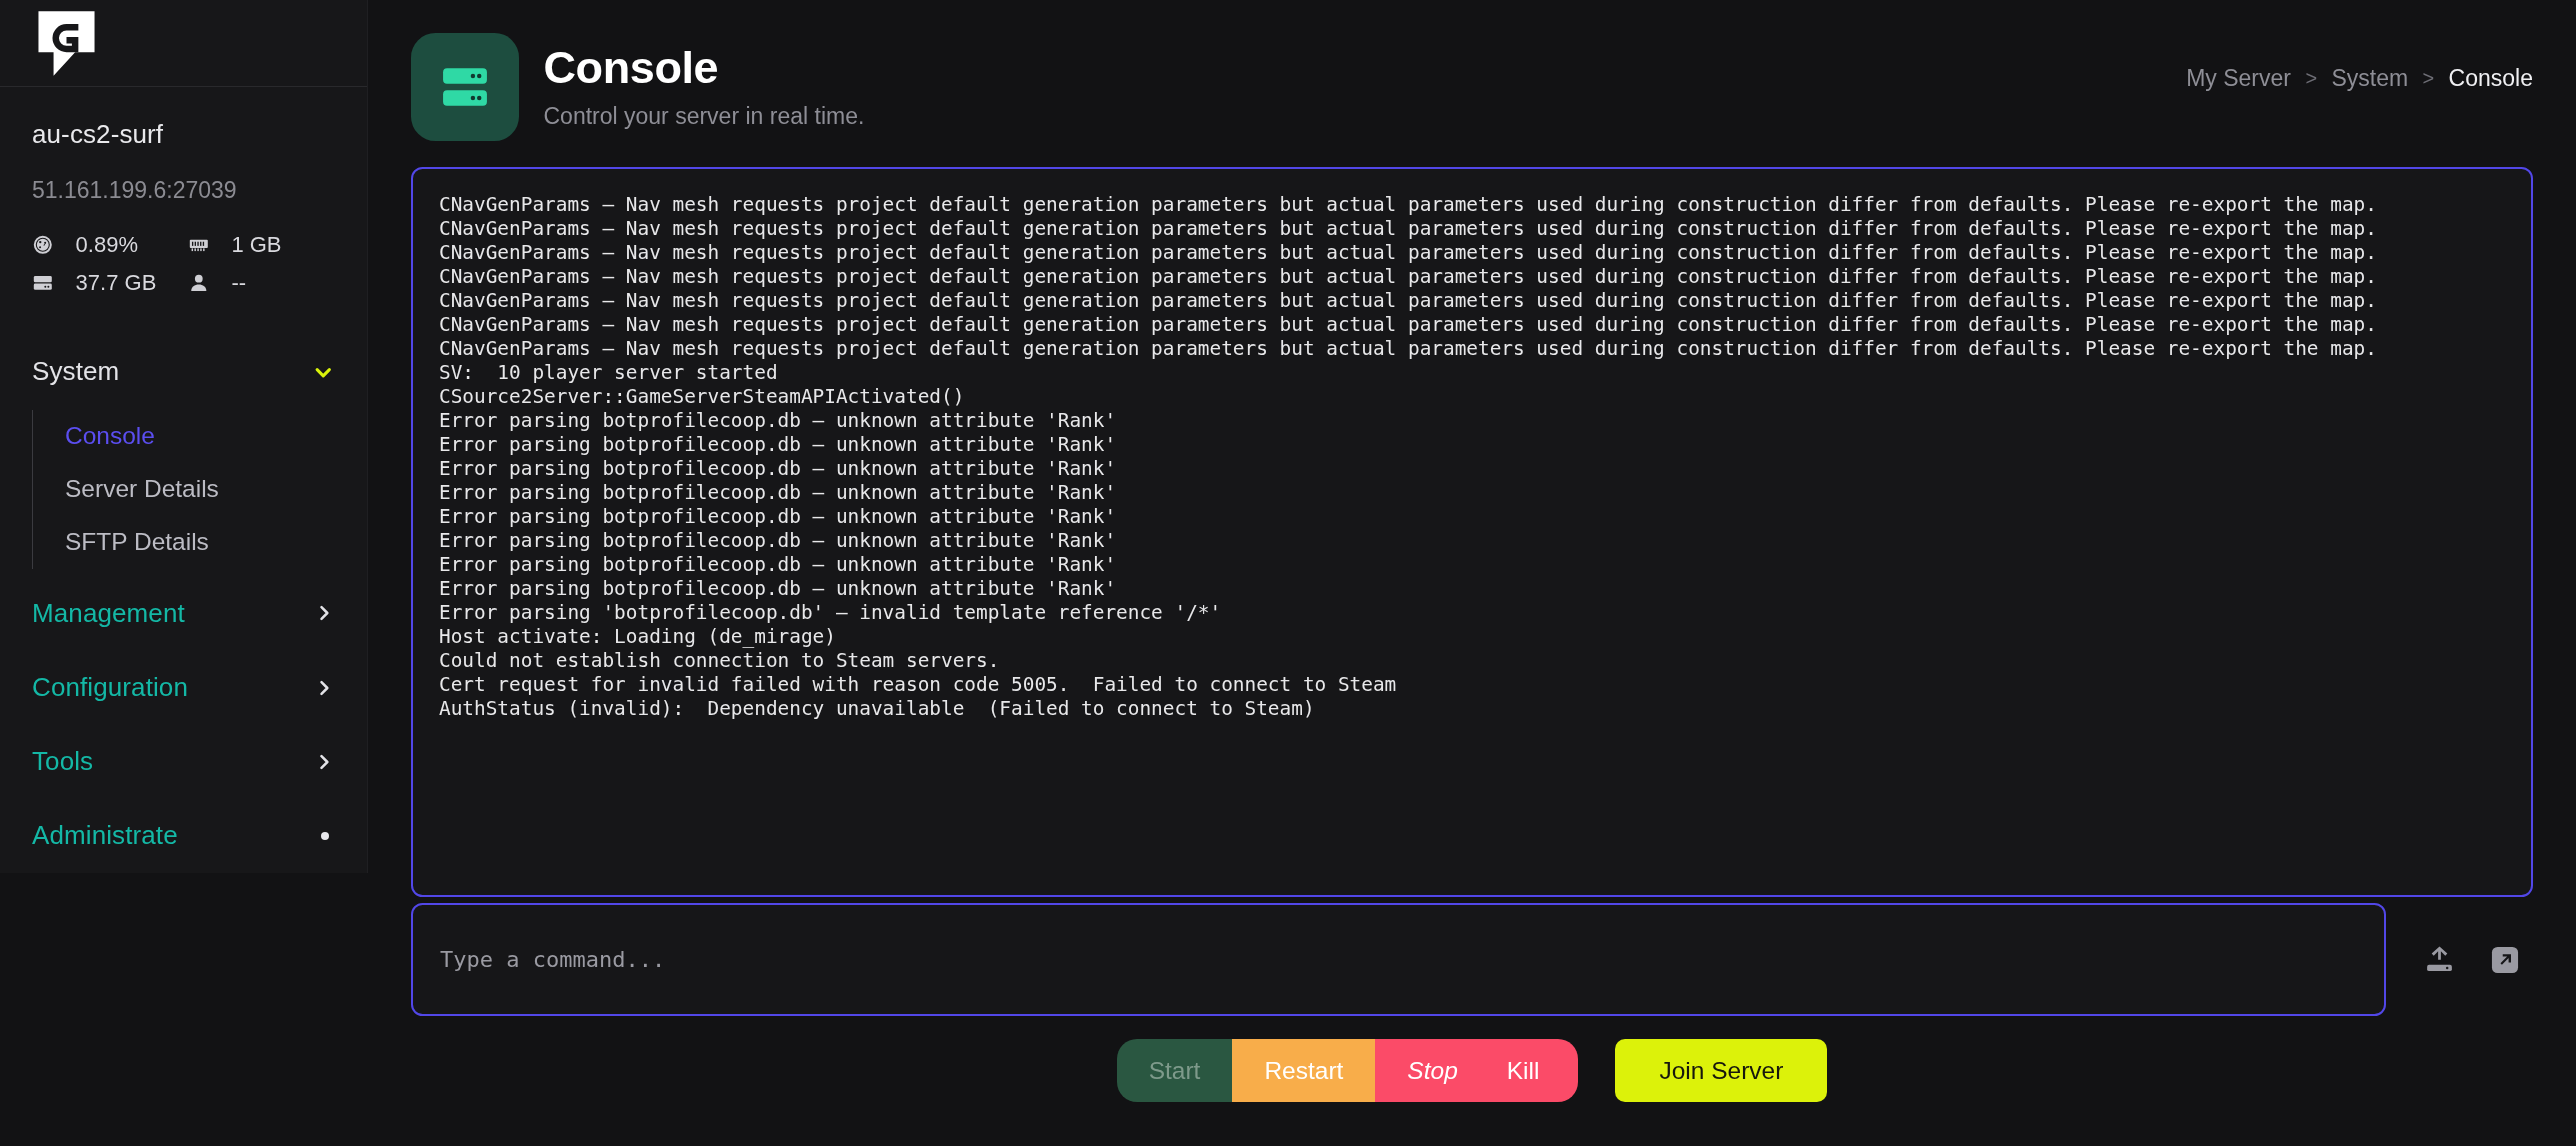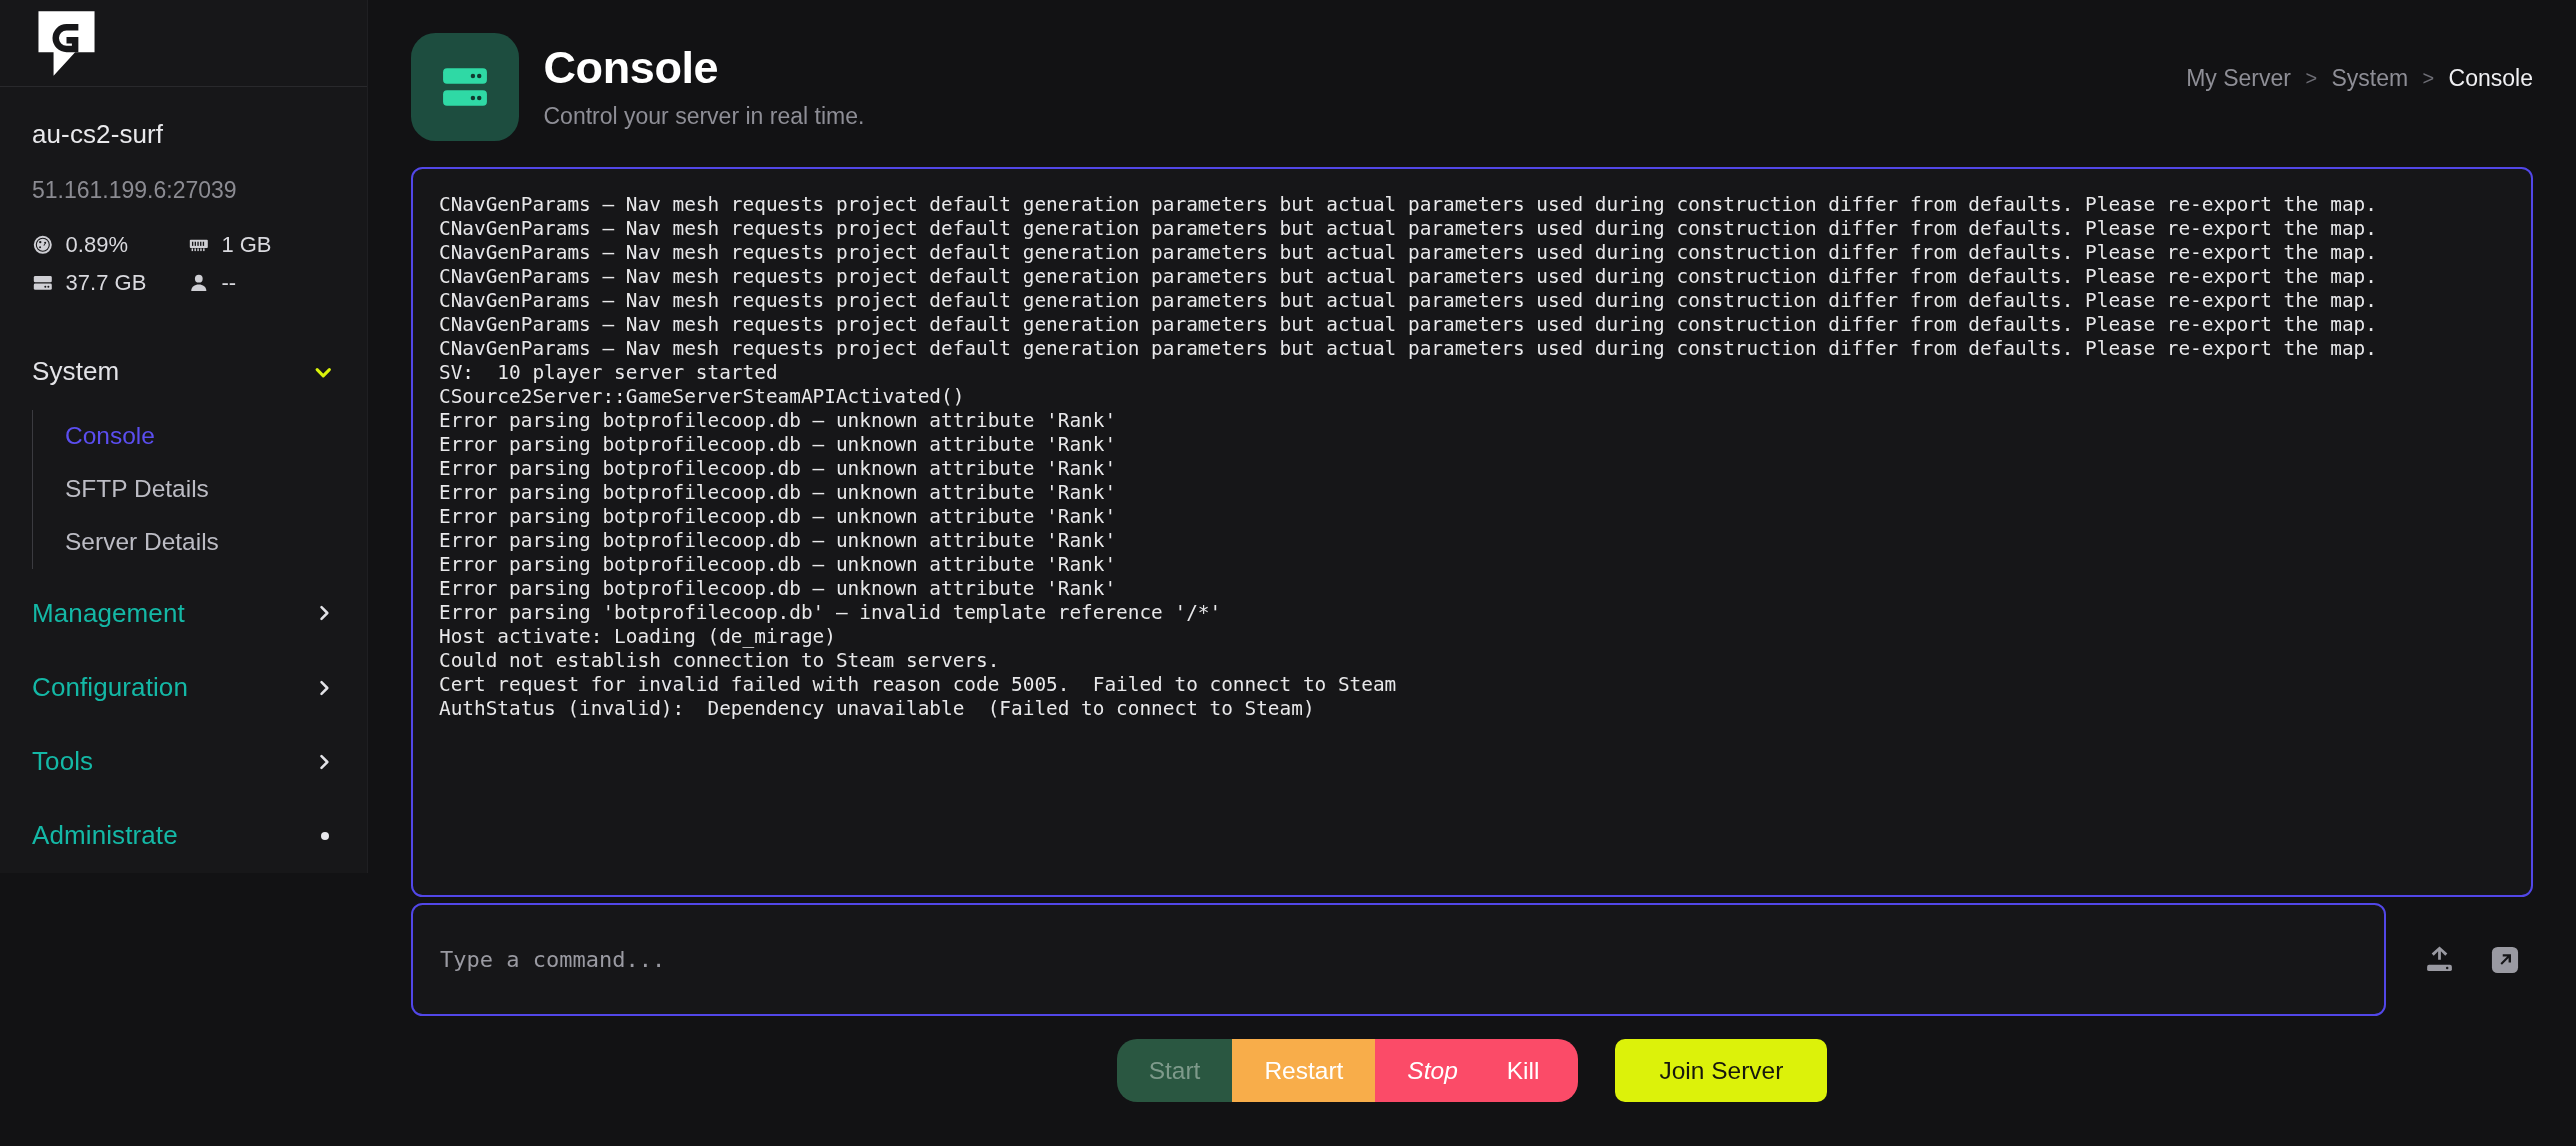--- a/index.html
+++ b/index.html
@@ -61,21 +61,21 @@
   .stats-grid {
     margin-top: 30px;
     display: grid;
     grid-template-columns: 1fr 1fr;
     row-gap: 16px;
     column-gap: 8.6px;
   }
   .stat {
     display: flex;
     align-items: center;
-    gap: 12px;
+    gap: 22px;
   }
   .stat-icon {
     width: 21.6px;
     height: 21.6px;
     flex: 0 0 21.6px;
     display: flex;
     align-items: center;
     justify-content: center;
     color: #cfcfd4;
   }
@@ -433,22 +433,22 @@
         <span class="nav-group-title">System</span>
         <span class="chev">
           <svg width="24.5" height="24.5" viewBox="0 0 24 24" fill="none" stroke="#d9f20b" stroke-width="3" stroke-linecap="round" stroke-linejoin="round">
             <polyline points="6 9.5 12 15.5 18 9.5"></polyline>
           </svg>
         </span>
       </div>
 
       <div class="nav-sub">
         <div class="nav-sub-item active">Console</div>
+        <div class="nav-sub-item">Server Details</div>
         <div class="nav-sub-item">SFTP Details</div>
-        <div class="nav-sub-item">Server Details</div>
       </div>
 
       <div class="nav-row">
         <span class="nav-row-title">Management</span>
         <span class="arrow-right">
           <svg width="20" height="20" viewBox="0 0 24 24" fill="none" stroke="currentColor" stroke-width="3" stroke-linecap="round" stroke-linejoin="round">
             <polyline points="9 5 16 12 9 19"></polyline>
           </svg>
         </span>
       </div>

